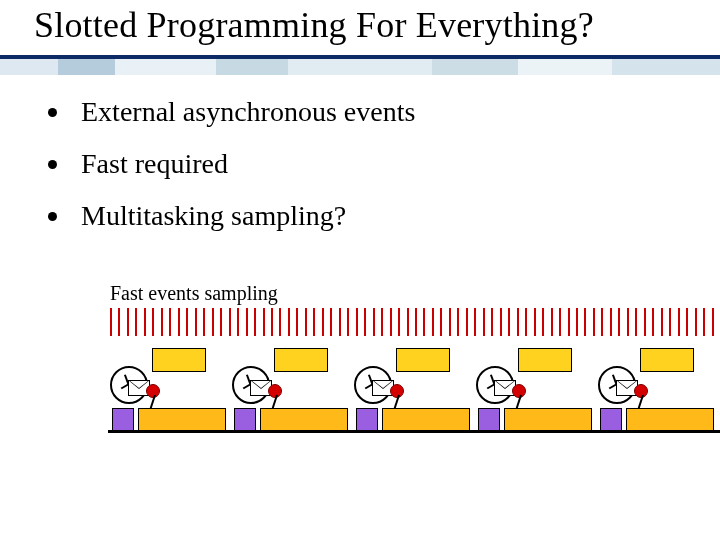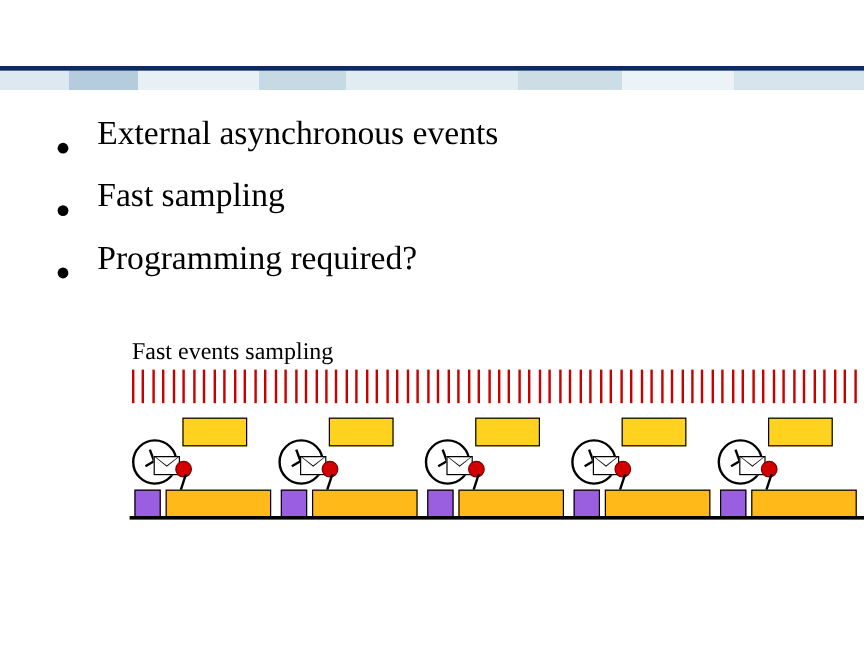--- a/index.html
+++ b/index.html
@@ -1,21 +1,21 @@
 <!DOCTYPE html>
 <html><head>
 <meta charset="utf-8">
 <style>
   html,body{margin:0;padding:0;width:720px;height:540px;background:#fff;font-family:"Times New Roman",Times,serif;color:#000;overflow:hidden}
   .slide{position:relative;width:720px;height:540px}
   .title{position:absolute;left:34px;top:4px;font-size:36px;letter-spacing:.2px}
   .rule{position:absolute;left:0;top:55px;width:720px;height:4px;background:#0b2a66}
   .decor{position:absolute;left:0;top:59px;width:720px;height:16px;background:linear-gradient(90deg,#d7e4ef 0 8%,#a8c3d6 8% 16%,#e4eef4 16% 30%,#bcd3df 30% 40%,#dce9f0 40% 60%,#c3d7e2 60% 72%,#e8f1f6 72% 85%,#cedfe9 85% 100%);opacity:.85}
   .bullets{position:absolute;left:48px;top:96px}
-  .bi{display:flex;align-items:flex-end;margin-bottom:20px}
+  .bi{display:flex;align-items:center;margin-bottom:20px}
   .dot{width:9px;height:9px;border-radius:50%;background:#000;margin-right:24px;flex:0 0 auto}
   .bt{font-size:28px}
   .cap{position:absolute;left:110px;top:282px;font-size:20px}
   .timeline{position:absolute;left:80px;top:308px;width:620px;height:130px}
   .ticks{position:absolute;left:30px;top:0;width:610px;height:30px}
   .tick{position:absolute;top:0;width:2px;height:28px;background:#c80000}
   .axis{position:absolute;left:28px;top:122px;width:640px;height:3px;background:#000}
   .axis::after{content:"";position:absolute;right:-2px;top:-6px;border-left:14px solid #000;border-top:7px solid transparent;border-bottom:7px solid transparent}
   .slot{position:absolute;top:30px;width:120px;height:92px}
   .clock{position:absolute;left:0;top:28px;width:34px;height:34px;border:2px solid #000;border-radius:50%;background:#fff}
@@ -29,35 +29,36 @@
   .env{position:absolute;left:0;top:14px;width:20px;height:14px;border:1.5px solid #000;background:#fff}
   .env::before{content:"";position:absolute;left:-1px;top:-1px;width:0;height:0;border-left:11px solid transparent;border-right:11px solid transparent;border-top:9px solid #000}
   .env::after{content:"";position:absolute;left:1px;top:0;width:0;height:0;border-left:9px solid transparent;border-right:9px solid transparent;border-top:7px solid #fff}
   .pin{position:absolute;left:18px;top:18px;width:12px;height:12px;border-radius:50%;background:#d40000;border:1px solid #7a0000}
   .pin::after{content:"";position:absolute;left:7px;top:10px;width:2px;height:14px;background:#000;transform:rotate(18deg);transform-origin:top center}
 </style>
 </head>
 <body>
 
 <div class="slide">
+  <div class="title">Slotted Programming For Everything?</div>
   <div class="rule"></div>
   <div class="decor"></div>
 
   <div class="bullets">
     <div class="bi">
       <span class="dot"></span>
       <span class="bt">External asynchronous events</span>
     </div>
     <div class="bi">
       <span class="dot"></span>
-      <span class="bt">Fast sampling</span>
+      <span class="bt">Fast required</span>
     </div>
     <div class="bi">
       <span class="dot"></span>
-      <span class="bt">Programming required?</span>
+      <span class="bt">Multitasking sampling?</span>
     </div>
   </div>
 
   <div class="cap">Fast events sampling</div>
 
   <div class="timeline">
     <div class="ticks" id="ticks">
         <div class="tick" style="left: 0px;"></div>
         <div class="tick" style="left: 8.47222px;"></div>
         <div class="tick" style="left: 16.9444px;"></div>

